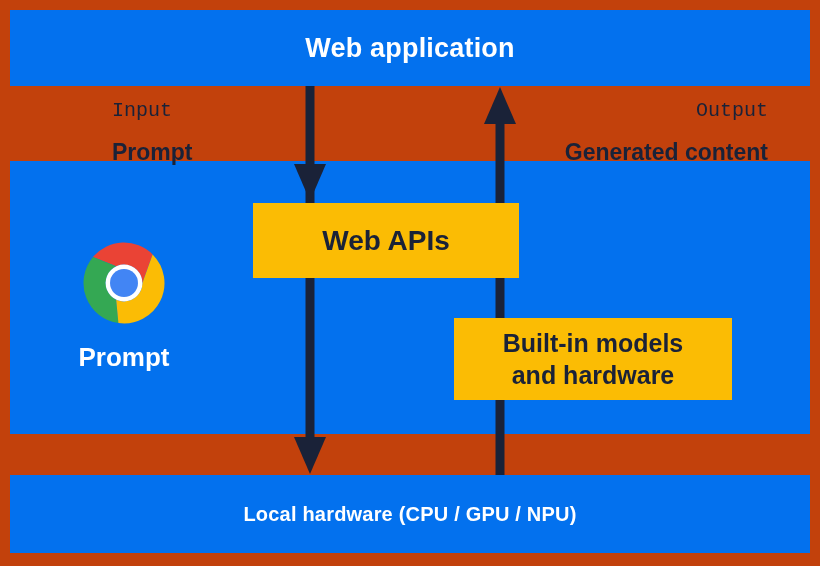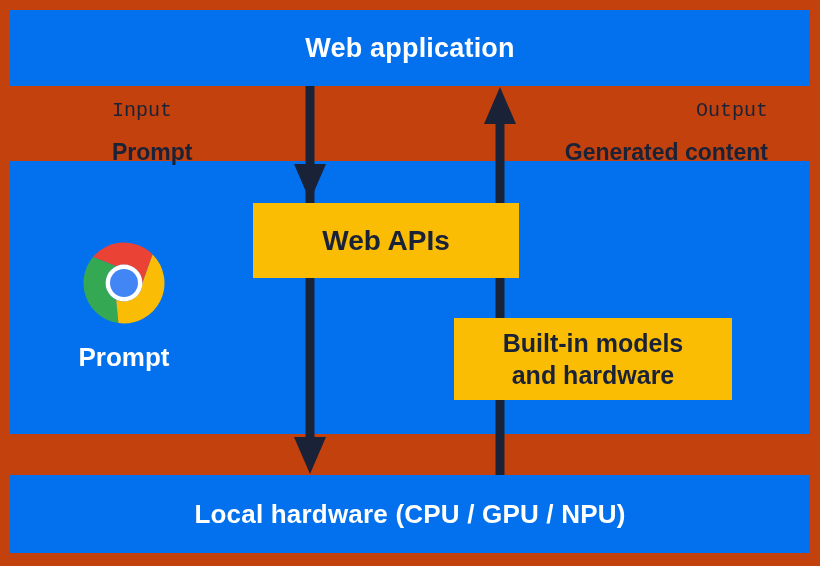--- a/index.html
+++ b/index.html
@@ -20,21 +20,21 @@
     background: #0371EE;
     display: flex; align-items: center; justify-content: center;
     z-index: 4;
   }
   .bar-top { top: 10px; height: 76px; }
   .bar-bottom { top: 475px; height: 78px; }
   .bar-label {
     color: #ffffff; font-weight: 700; letter-spacing: 0.2px;
   }
   .bar-top .bar-label { font-size: 27px; }
-  .bar-bottom .bar-label { font-size: 26px; text-align: right; }
+  .bar-bottom .bar-label { font-size: 20px; text-align: right; }
 
   .io-label { position: absolute; z-index: 4; color: #1A2238; line-height: 1.18; }
   .io-input { left: 112px; top: 99px; text-align: left; }
   .io-output { right: 52px; top: 99px; text-align: right; }
   .io-title { font-size: 20px; font-weight: 400; display: block; font-family: Liberation Mono, monospace; }
   .io-value { font-size: 23px; font-weight: 700; display: block; margin-top: 16px; }
 
   .main-panel {
     position: absolute;
     left: 10px; top: 161px; width: 800px; height: 273px;

